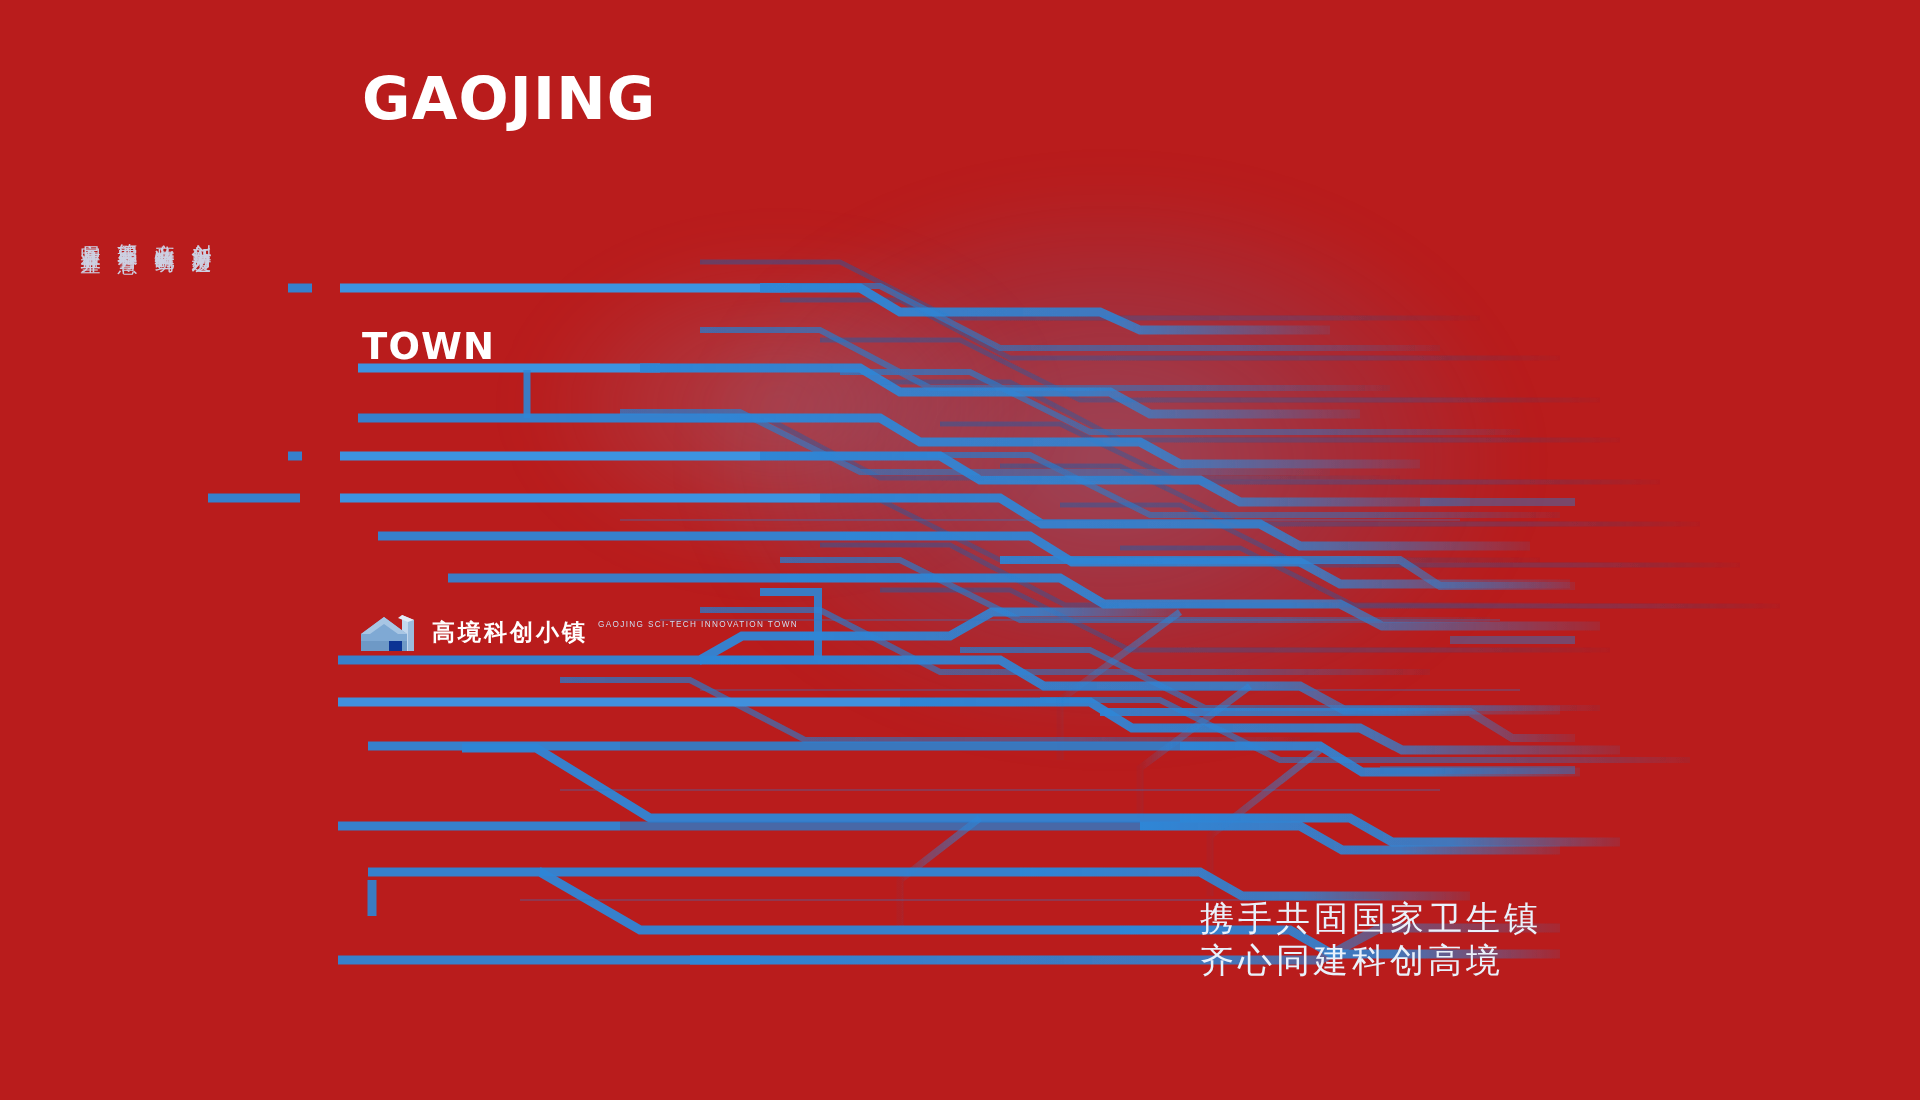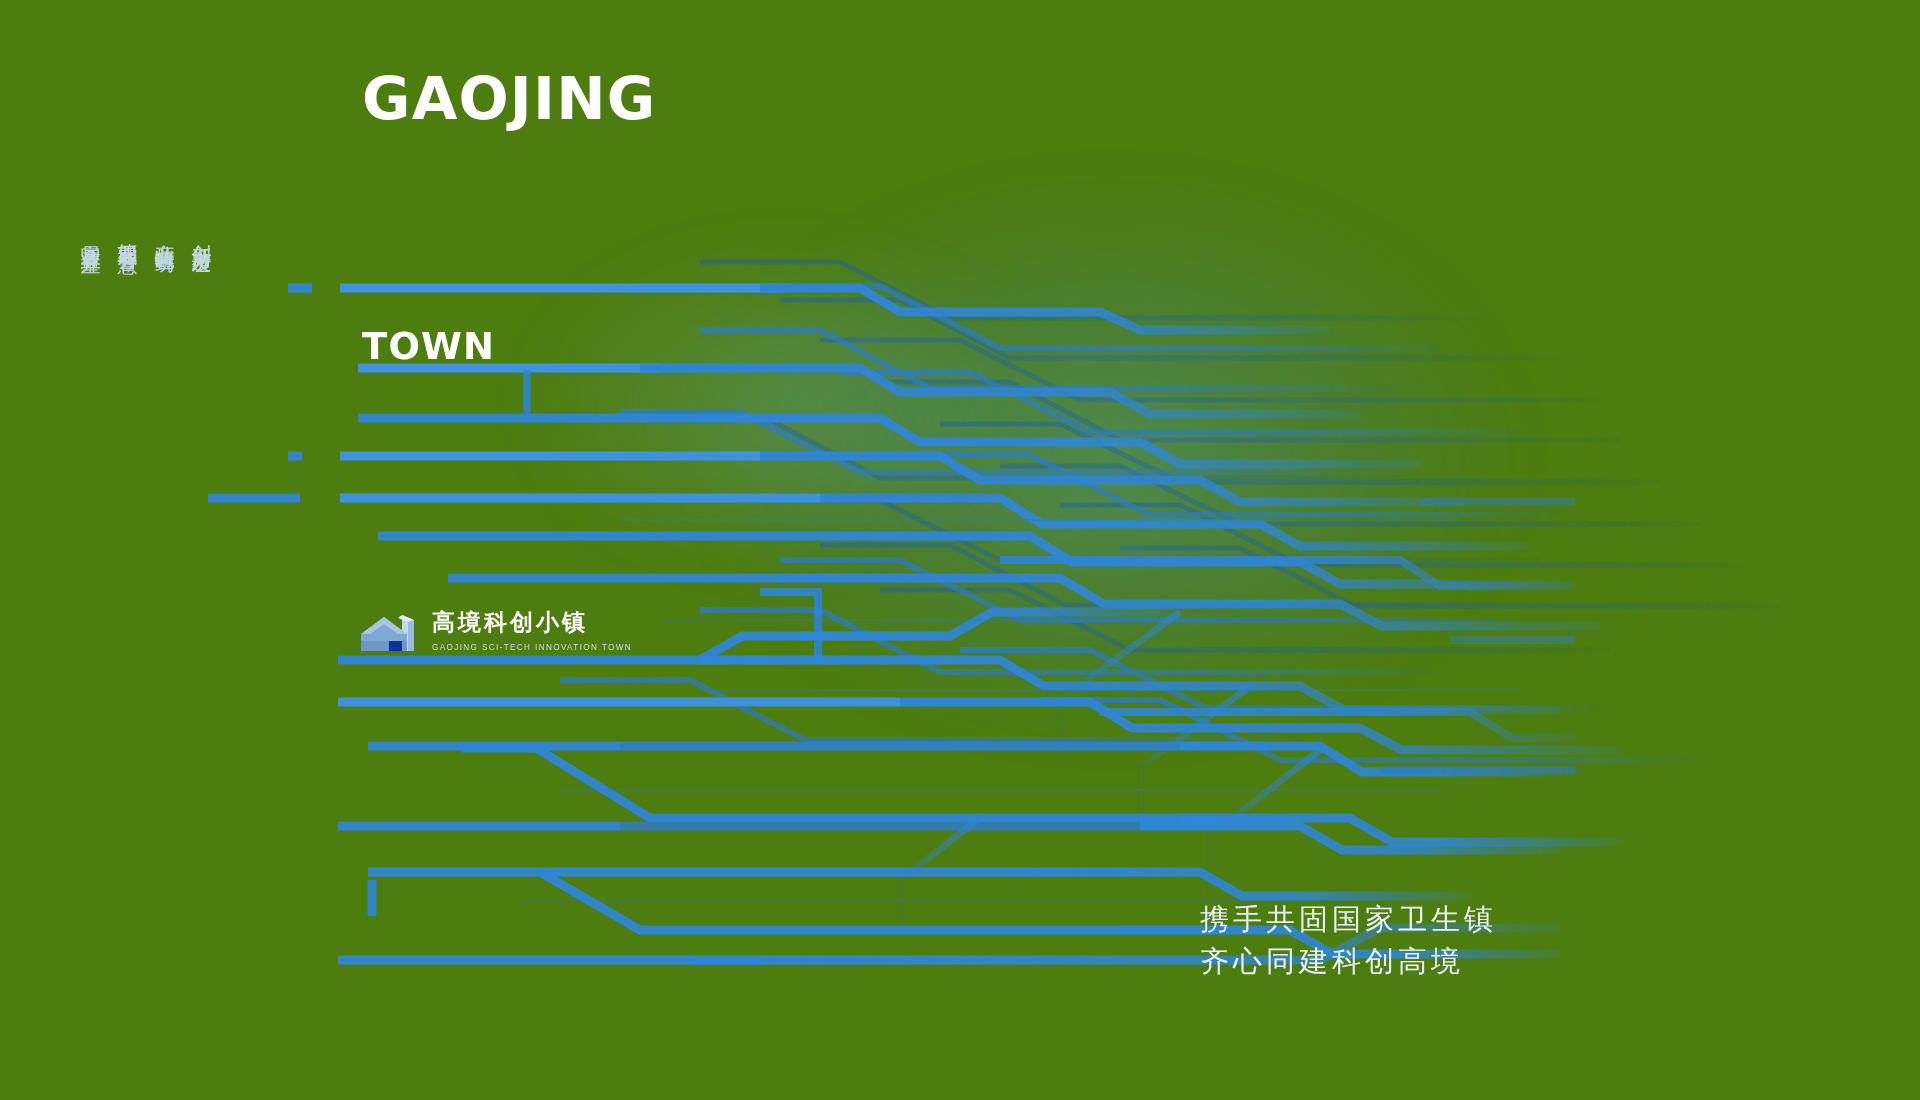--- a/index.html
+++ b/index.html
@@ -9,21 +9,21 @@
     background: #0b3494;
   }
   body {
     font-family: "Liberation Sans", "DejaVu Sans", sans-serif;
   }
   #poster {
     position: relative;
     width: 1920px;
     height: 1100px;
     overflow: hidden;
-    background: #4d7c0f;
+    background: #b91c1c;
   }
 
   
   #circuit-layer {
     position: absolute;
     inset: 0;
     width: 1920px;
     height: 1100px;
     pointer-events: none;
   }
@@ -111,21 +111,21 @@
   #logo-lockup {
     position: absolute;
     left: 358px;
     top: 607px;
     display: flex;
     align-items: center;
     gap: 12px;
     z-index: 9;
   }
   #logo-mark { width: 62px; height: 50px; display: block; }
-  #logo-text-block { display: flex; flex-direction: column; gap: 10px; }
+  #logo-text-block { display: flex; flex-direction: row; gap: 10px; }
   #logo-cn {
     font-family: "DejaVu Sans", sans-serif;
     font-weight: bold;
     font-size: 23px;
     letter-spacing: 3px;
     color: #ffffff;
     white-space: nowrap;
     line-height: 1;
   }
   #logo-en {
@@ -138,22 +138,22 @@
   }
 
   
   #bottom-slogan {
     position: absolute;
     left: 1200px;
     top: 898px;
     z-index: 9;
   }
   .slogan-line {
-    font-family: Liberation Sans, sans-serif;
-    font-size: 29px;
+    font-family: Liberation Serif, serif;
+    font-size: 34px;
     line-height: 42px;
     letter-spacing: 4px;
     color: #e9f1fb;
     white-space: nowrap;
   }
 </style>
 </head>
 <body>
 
 <div id="poster">

